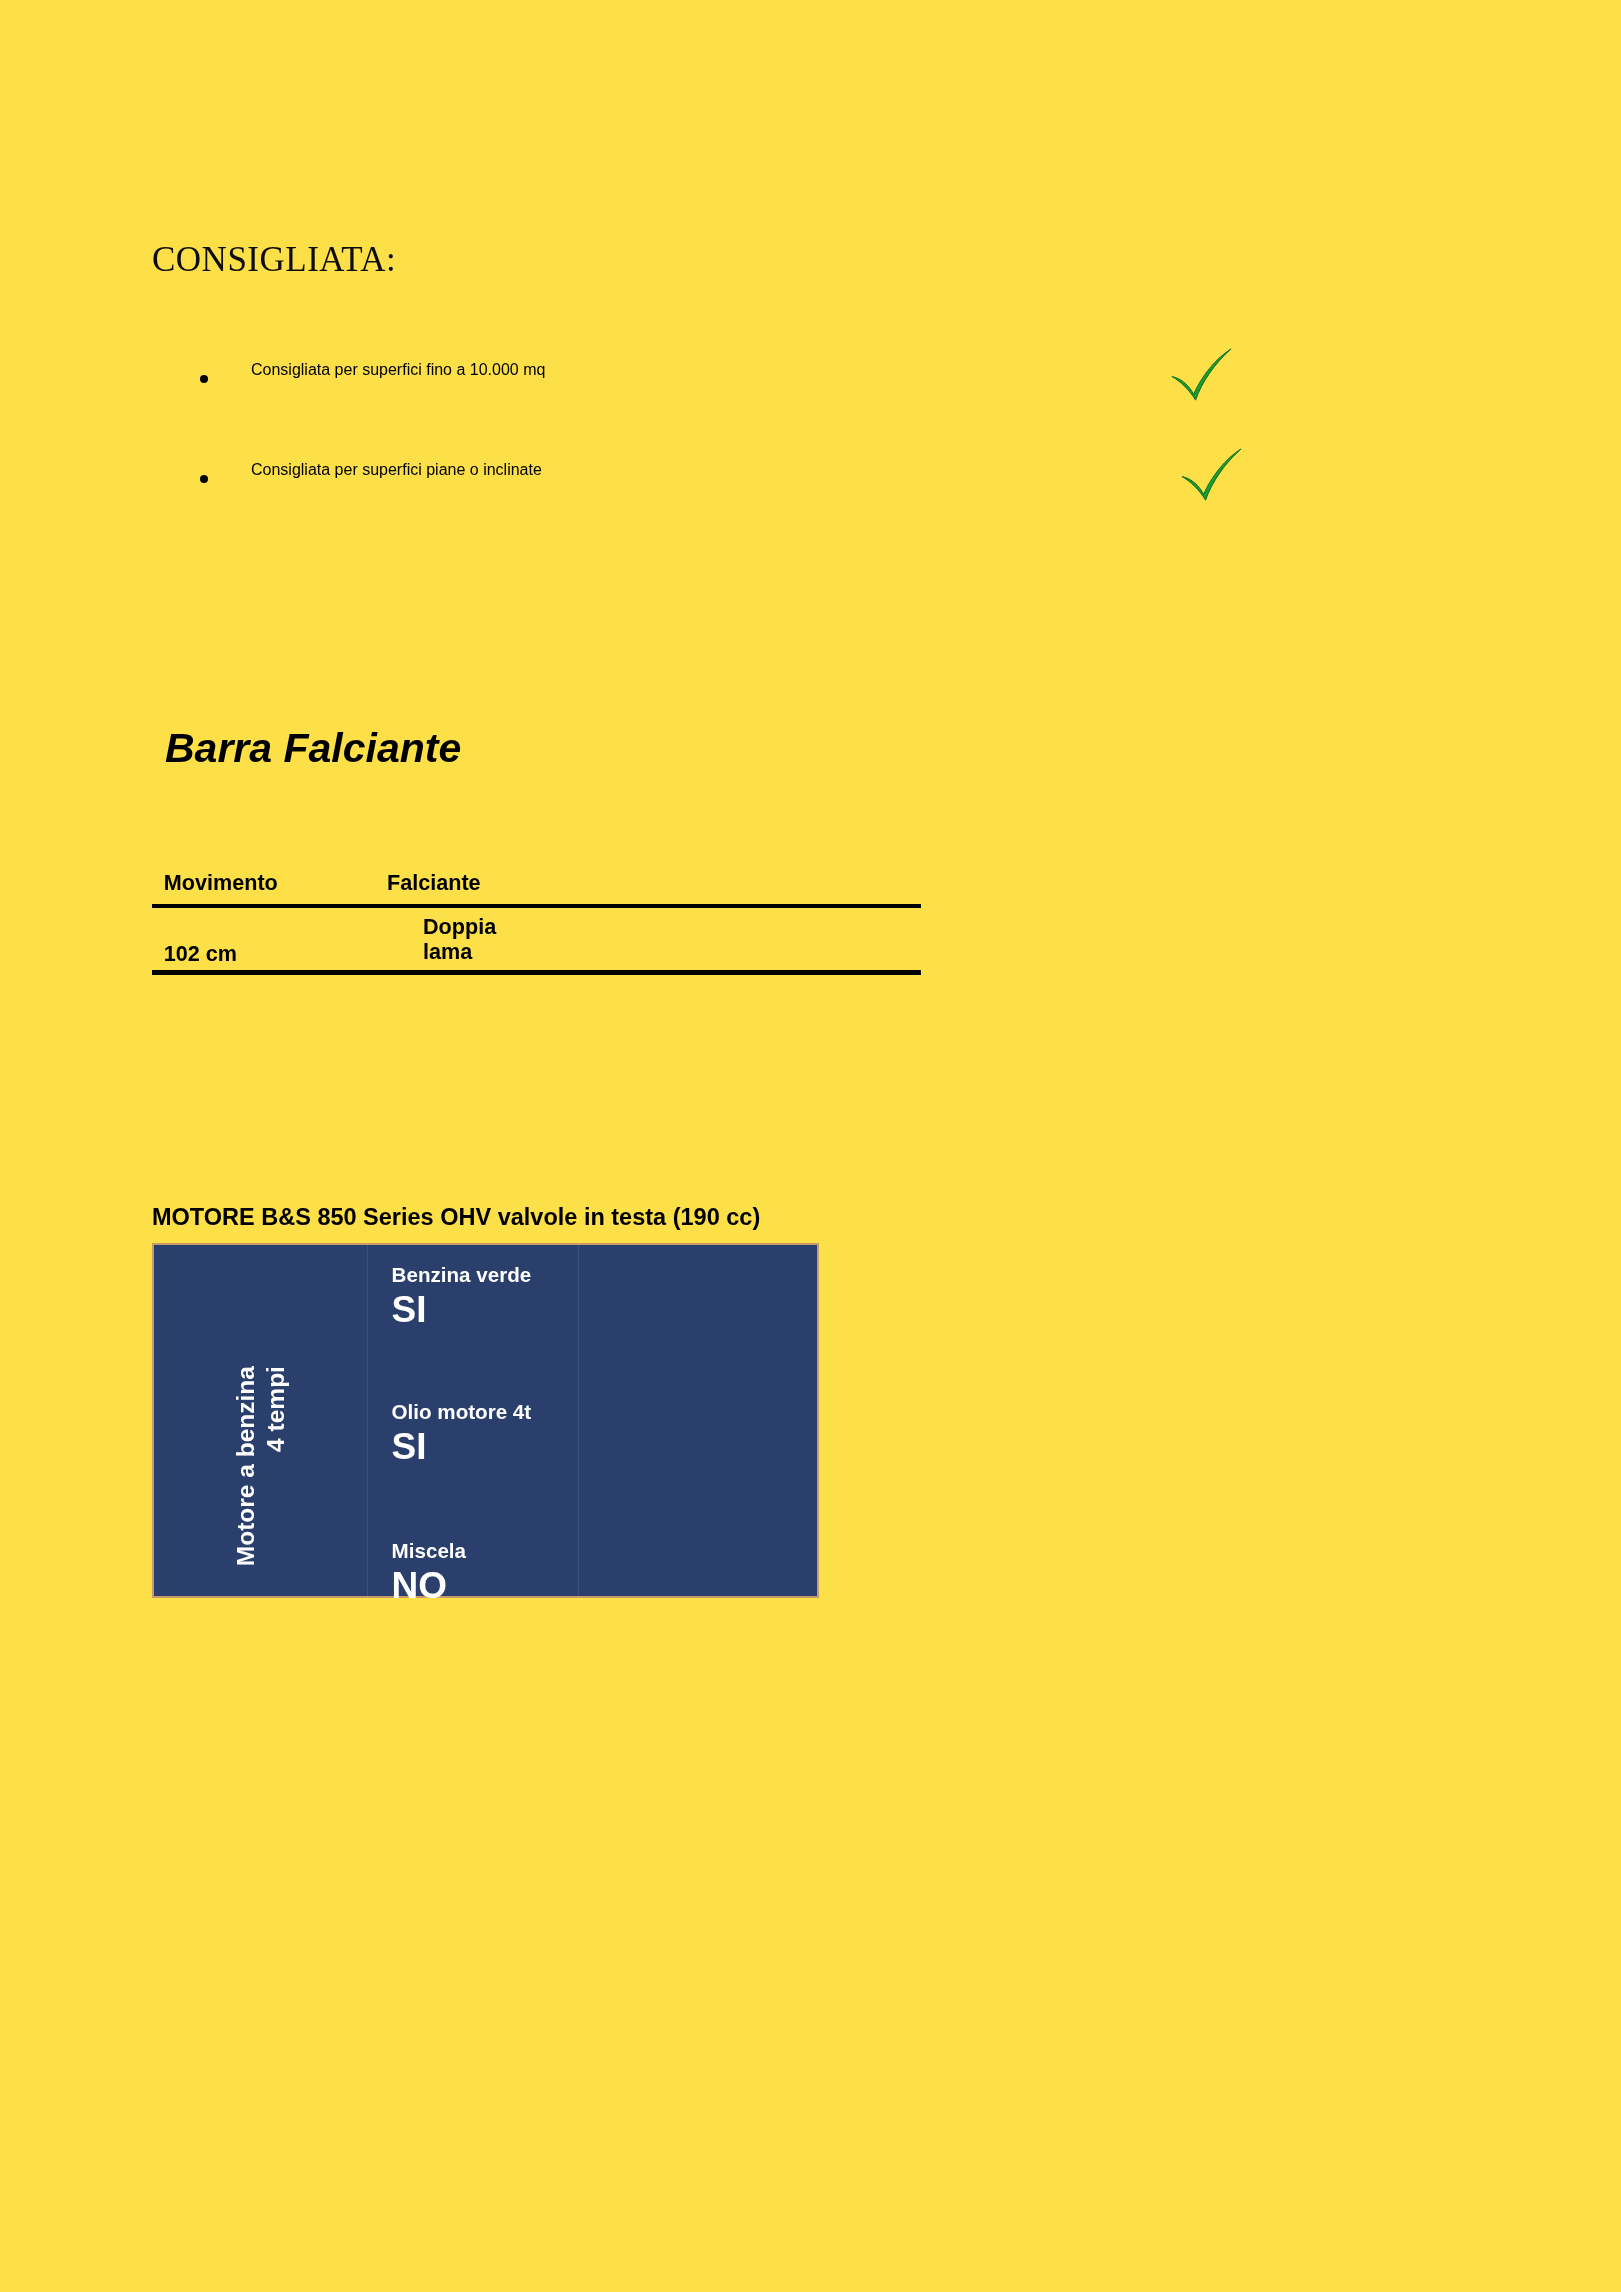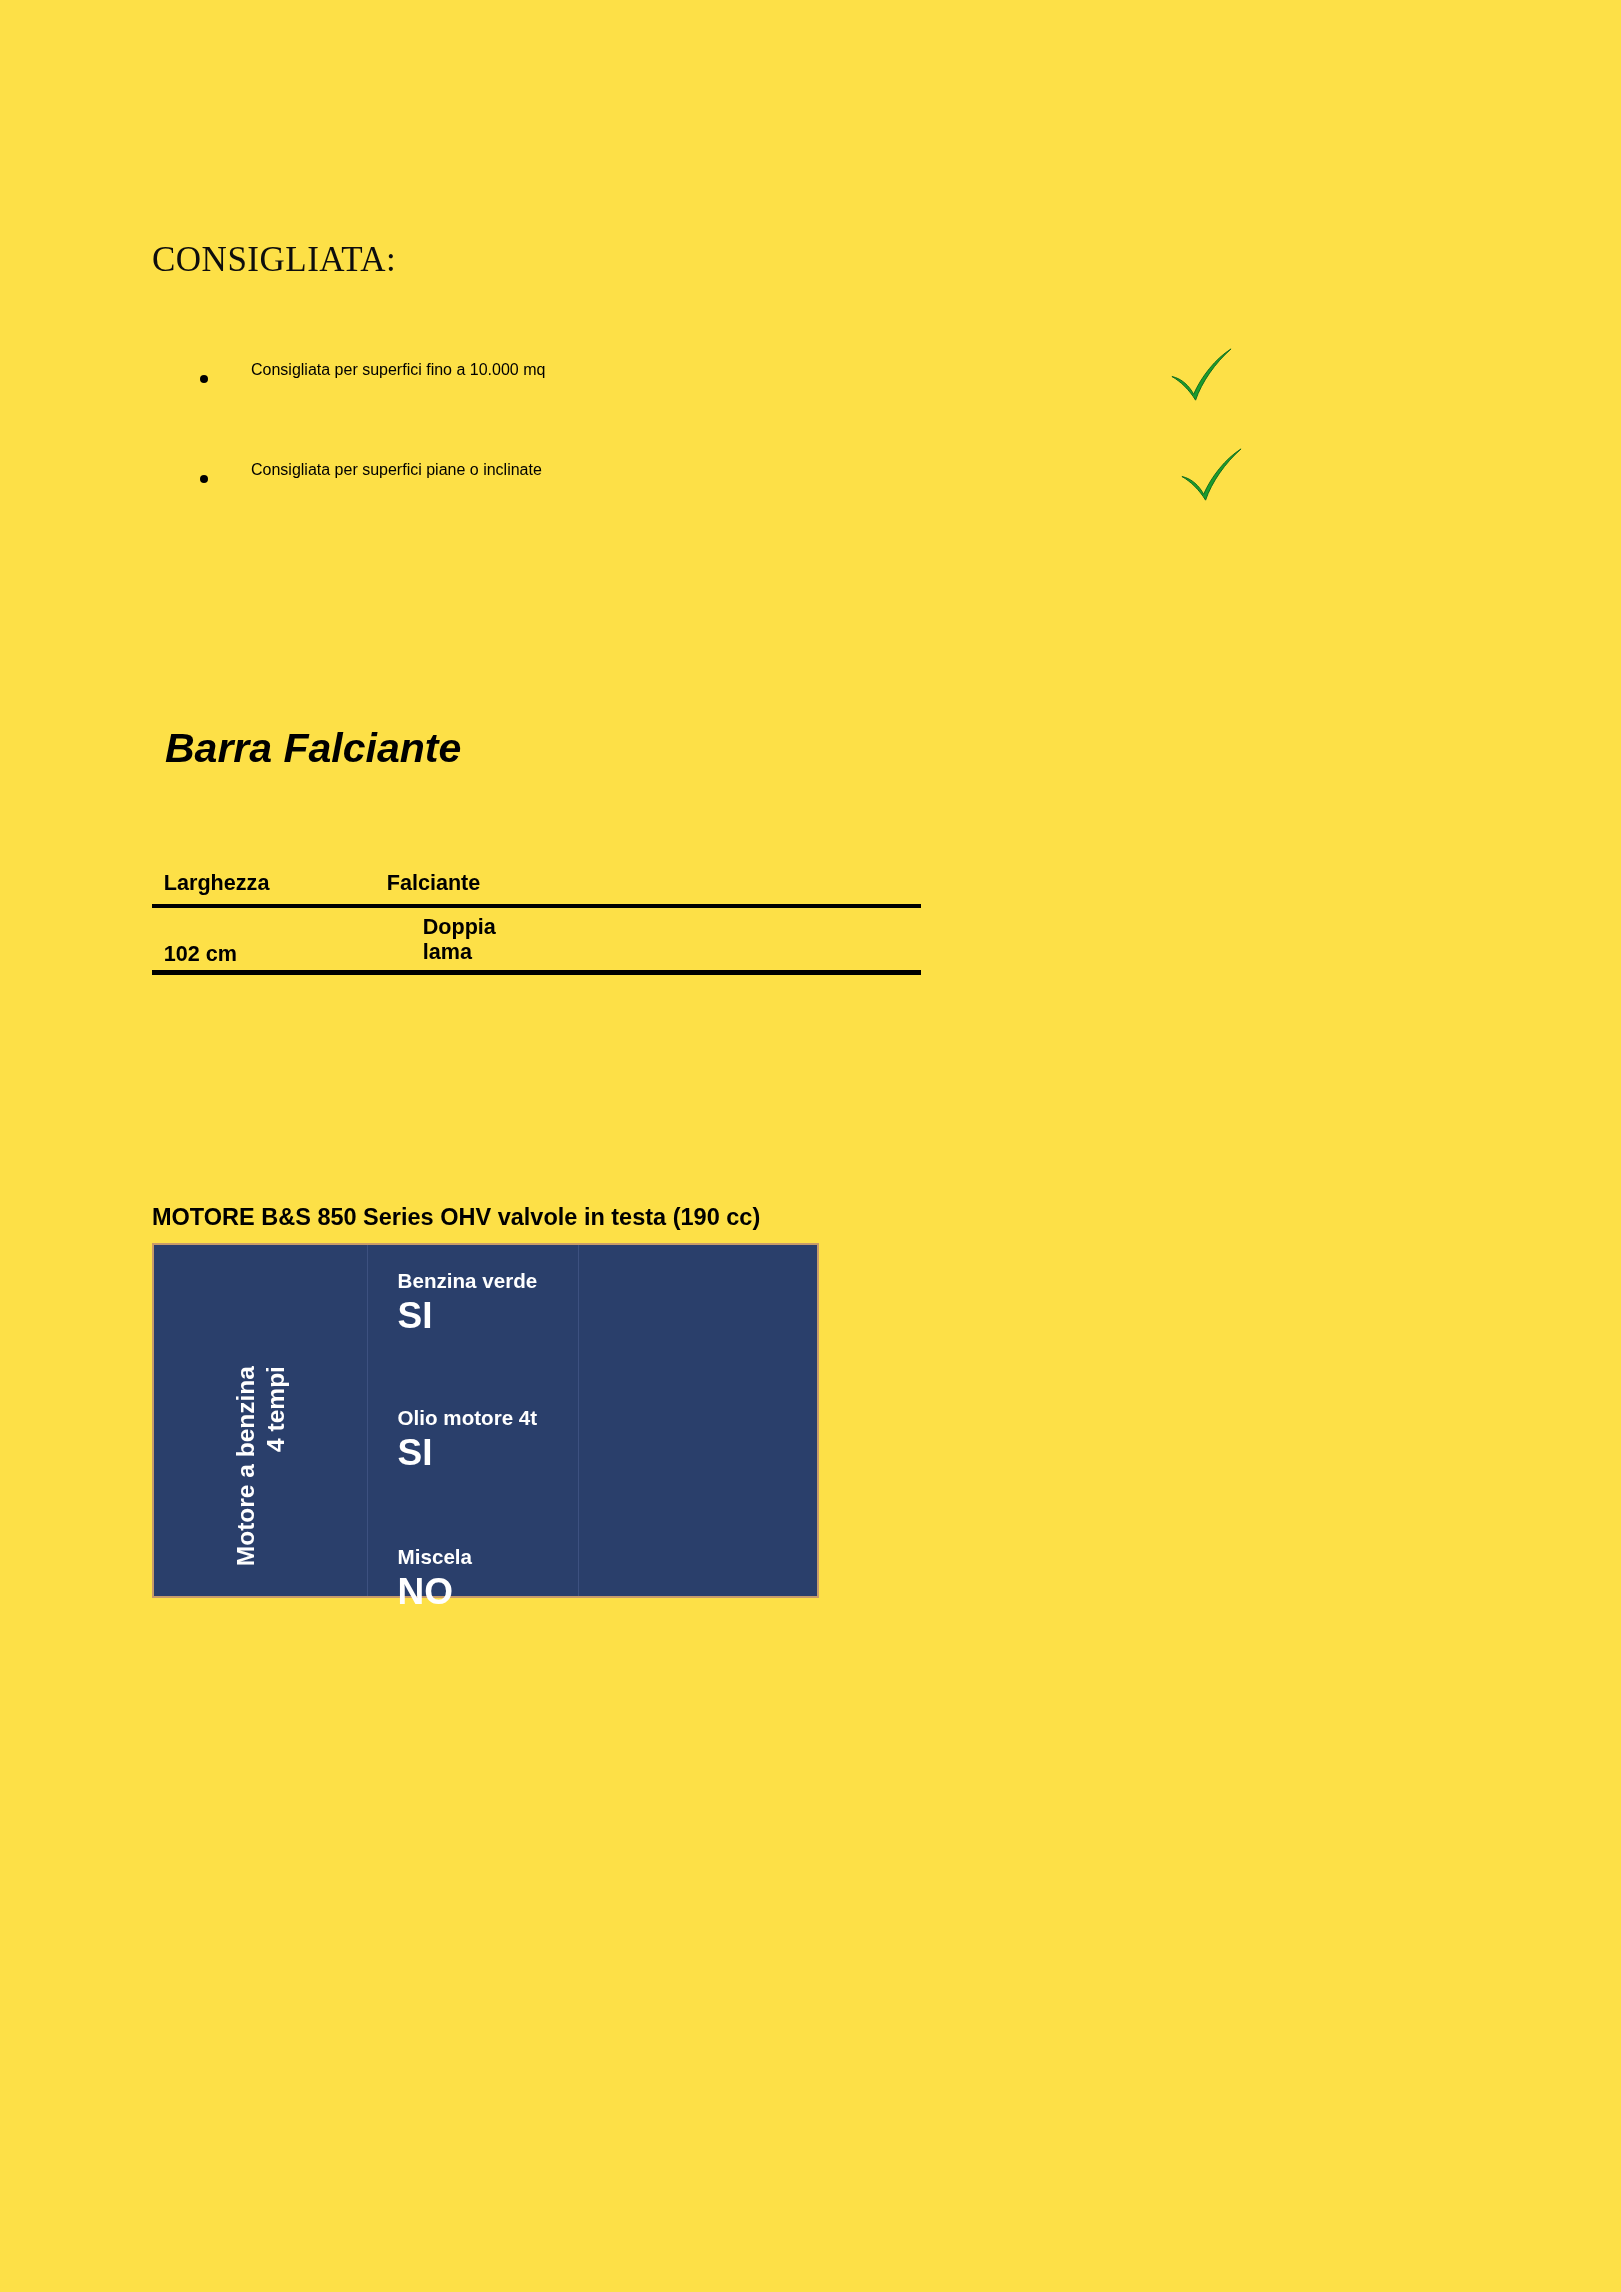--- a/index.html
+++ b/index.html
@@ -175,21 +175,21 @@
   .motor-midcol {
     position: absolute;
     left: 214px;
     top: 0;
     width: 211px;
     height: 100%;
     border-right: 1px solid #3d5180;
     box-sizing: border-box;
     padding-left: 17.6px;
   }
-  .motor-item { margin: 12px; }
+  .motor-item { margin: 6px; }
   .motor-item .label {
     color: #ffffff;
     font-size: 20.6px;
     font-weight: bold;
     display: block;
   }
   .motor-item .value {
     color: #ffffff;
     font-size: 37px;
     font-weight: bold;
@@ -245,21 +245,21 @@
       </span>
     </div>
 
   </div>
 
   <div class="product-title">Barra Falciante</div>
 
   <table class="spec-table">
     <thead>
       <tr>
-        <th class="col-a">Larghezza</th>
+        <th class="col-a">Movimento</th>
         <th class="col-b">Falciante</th>
       </tr>
     </thead>
     <tbody>
       <tr>
         <td class="col-a">
           <span class="cell-val">102 cm</span>
         </td>
         <td class="col-b">
           <span class="cell-line">Doppia</span>

